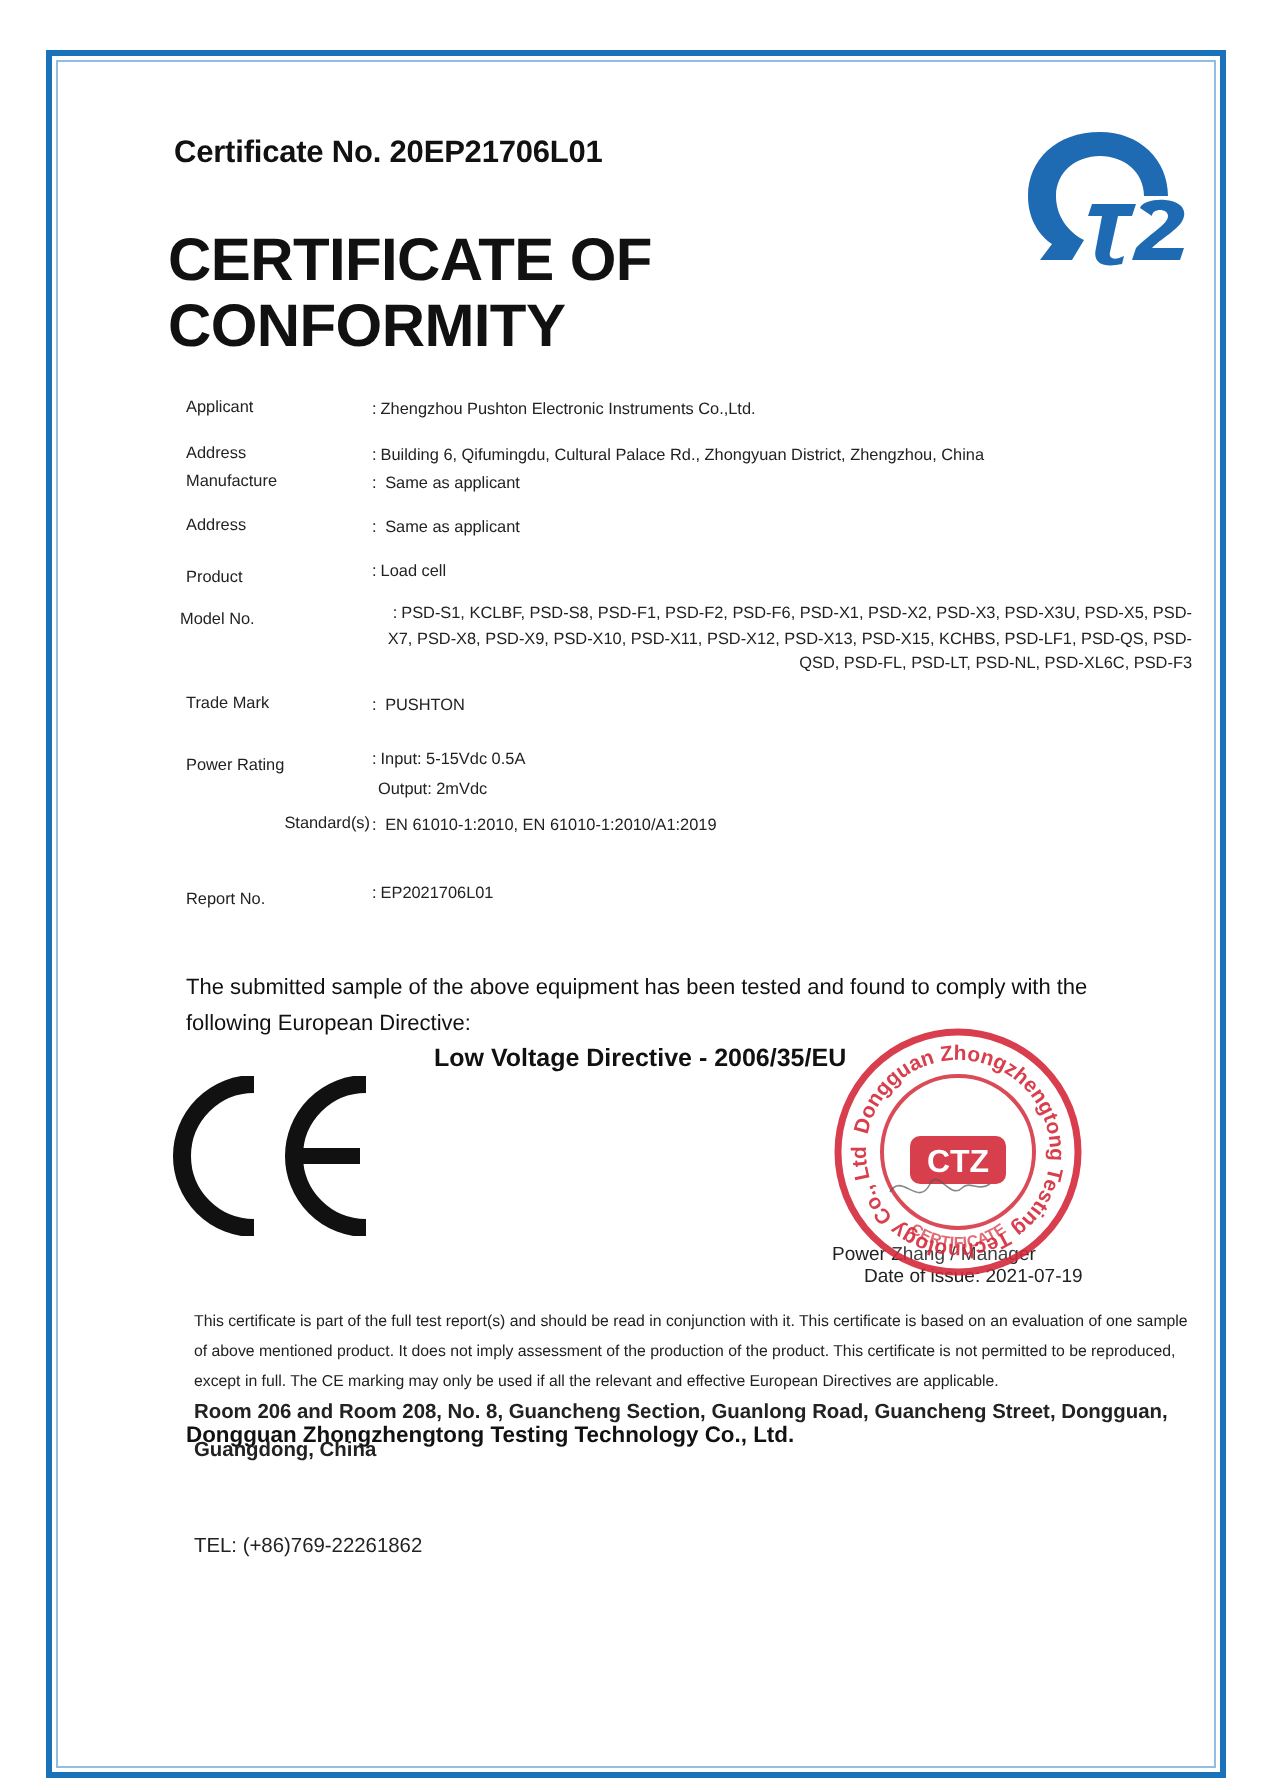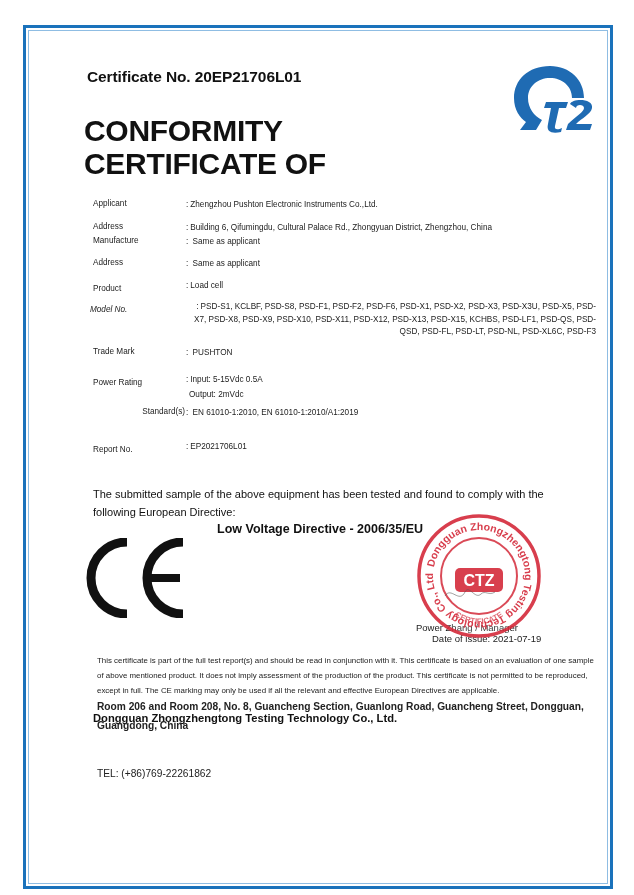--- a/index.html
+++ b/index.html
@@ -35,22 +35,22 @@
 
 <div class="cert-no">Certificate No. 20EP21706L01</div>
 
 <svg class="logo" viewBox="0 0 92 74">
   <path d="M44 6 C22 6 8 20 8 38 C8 50 14 58 20 62 L14 70 L30 70 L36 60 C28 56 22 48 22 38 C22 26 32 18 44 18 C56 18 66 26 66 38 L78 38 C78 20 64 6 44 6 Z" fill="#1f6bb3"></path>
   <path d="M40 42 L62 42 L60 48 L53 48 L49 66 C48 70 52 70 56 68 L55 72 C46 74 40 72 42 64 L45 48 L38 48 Z" fill="#1f6bb3"></path>
   <path d="M64 44 C66 38 88 38 86 48 C85 54 76 58 70 64 L86 64 L84 70 L60 70 L62 64 C70 56 78 52 78 48 C78 44 70 44 70 48 Z" fill="#1f6bb3"></path>
 </svg>
 
 <div class="title">
+  <div>CERTIFICATE OF</div>
   <div>CONFORMITY</div>
-  <div>CERTIFICATE OF</div>
 </div>
 
 <div class="row" style="top:199px;">
   <span class="lbl">Applicant</span>
   <span class="val"><span class="colon">:</span><span>Zhengzhou Pushton Electronic Instruments Co.,Ltd.</span></span>
 </div>
 <div class="row" style="top:222px;">
   <span class="lbl">Address</span>
   <span class="val"><span class="colon">:</span><span>Building 6, Qifumingdu, Cultural Palace Rd., Zhongyuan District, Zhengzhou, China</span></span>
 </div>
@@ -60,21 +60,21 @@
 </div>
 <div class="row" style="top:258px;">
   <span class="lbl">Address</span>
   <span class="val"><span class="colon">:</span> <span>Same as applicant</span></span>
 </div>
 <div class="row" style="top:282px;">
   <span class="lbl" style="top:2px;">Product</span>
   <span class="val" style="top:-2px;"><span class="colon">:</span><span>Load cell</span></span>
 </div>
 <div class="row" style="top:305px;">
-  <span class="lbl" style="left:-3px;font-style:italic;">Model No.</span>
+  <span class="lbl" style="left:-3px;">Model No.</span>
   <span class="val wrap" style="top:-4px; width:410px; padding-left:0;text-align:right;"><span class="colon">:</span><span>PSD-S1, KCLBF, PSD-S8, PSD-F1, PSD-F2, PSD-F6, PSD-X1, PSD-X2, PSD-X3, PSD-X3U, PSD-X5, PSD-X7, PSD-X8, PSD-X9, PSD-X10, PSD-X11, PSD-X12, PSD-X13, PSD-X15, KCHBS, PSD-LF1, PSD-QS, PSD-QSD, PSD-FL, PSD-LT, PSD-NL, PSD-XL6C, PSD-F3</span></span>
 </div>
 <div class="row" style="top:347px;">
   <span class="lbl">Trade Mark</span>
   <span class="val"><span class="colon">:</span> <span>PUSHTON</span></span>
 </div>
 <div class="row" style="top:378px;">
   <span class="lbl">Power Rating</span>
   <span class="val" style="top:-4px;"><span class="colon">:</span><span>Input: 5-15Vdc 0.5A</span></span>
   <span class="val" style="top:11px; left:96px;">Output: 2mVdc</span>

